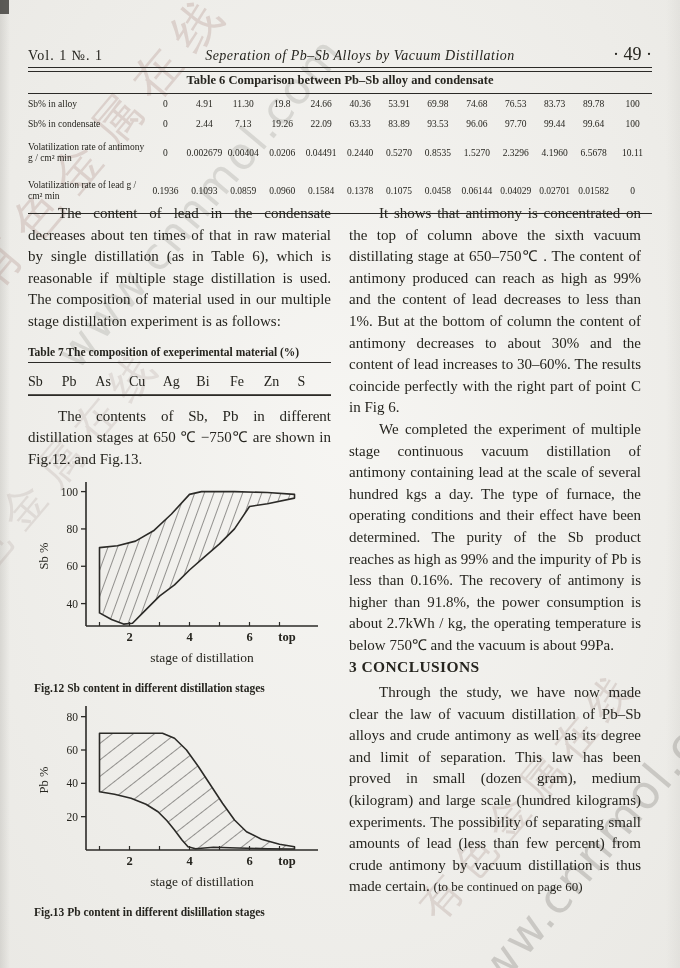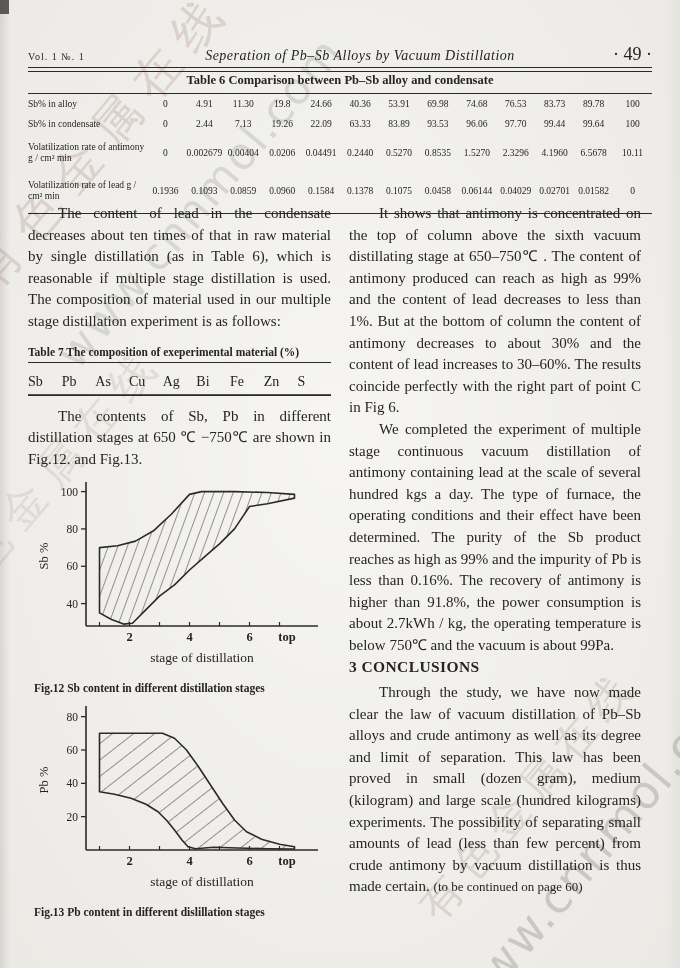--- a/index.html
+++ b/index.html
@@ -21,21 +21,21 @@
   .wm{position:absolute;white-space:nowrap;pointer-events:none;
       font-family:"DejaVu Sans", sans-serif;transform:rotate(-50deg);transform-origin:left center;}
   .wm-cn-a{left:-18px;top:250px;font-size:48px;letter-spacing:14px;color:rgba(176,142,136,0.30);}
   .wm-site-a{left:66px;top:336px;font-size:44px;letter-spacing:2px;color:rgba(156,154,148,0.30);}
   .wm-cn-a2{left:-62px;top:580px;font-size:44px;letter-spacing:12px;color:rgba(170,150,145,0.22);}
   .wm-cn-b{left:428px;top:886px;font-size:42px;letter-spacing:10px;color:rgba(182,160,156,0.34);}
   .wm-site-b{left:462px;top:982px;font-size:46px;letter-spacing:2px;color:rgba(150,148,143,0.40);}
 
   
   .hdr{position:absolute;top:44px;left:28px;right:28px;display:flex;align-items:baseline;}
-  .hdr-vol{font-size:10px;letter-spacing:1px;width:110px;}
+  .hdr-vol{font-size:14px;letter-spacing:1px;width:110px;}
   .hdr-title{flex:1;text-align:center;font-style:italic;font-size:14px;letter-spacing:0.5px;}
   .hdr-page{width:70px;text-align:right;font-size:18px;}
   .rule-double{position:absolute;top:67px;left:28px;right:28px;height:3px;
       border-top:1.8px solid #2b2a27;border-bottom:1px solid #2b2a27;}
 
   
   .t6{position:absolute;top:71px;left:28px;right:28px;}
   .t6-title{text-align:center;font-weight:bold;font-size:12.5px;margin:2px 0 5px;}
   .t6-ruletop{border-top:1.8px solid #2b2a27;}
   .t6-rulebot{border-top:1.8px solid #2b2a27;margin-top:3px;}

